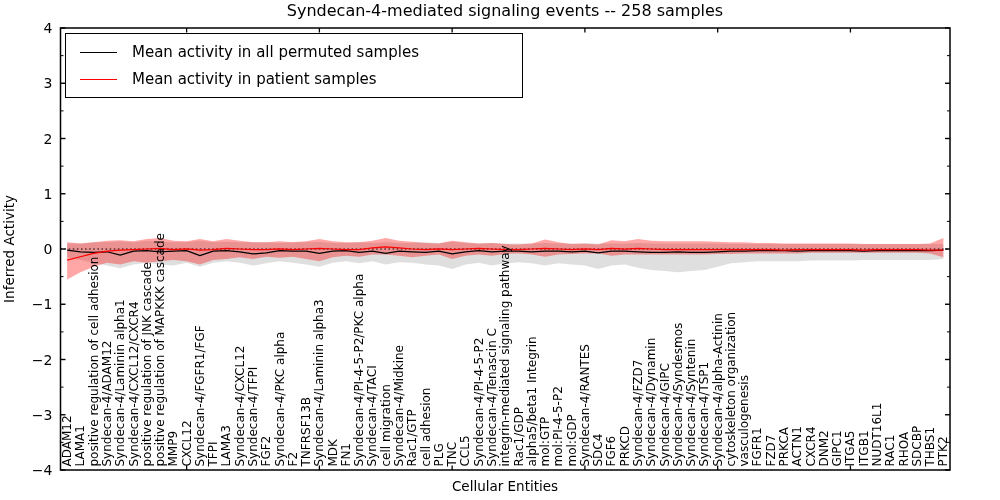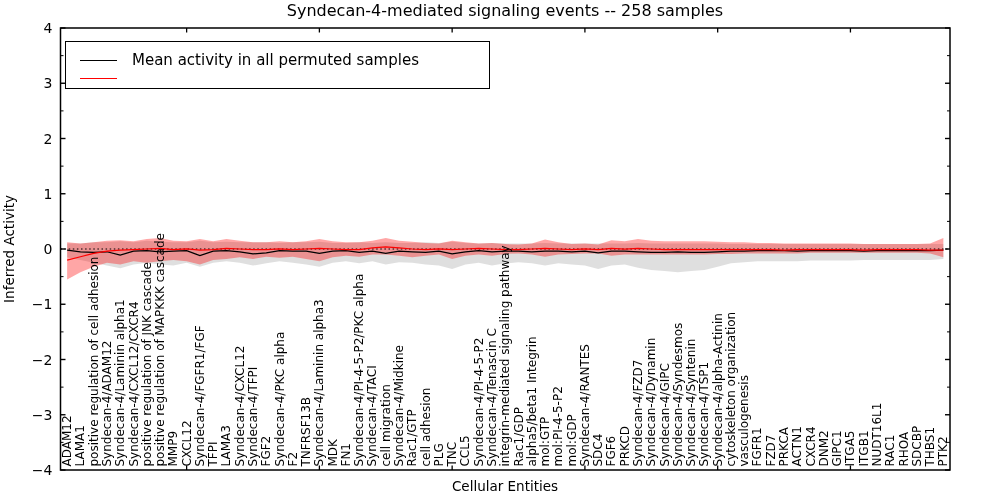--- a/index.html
+++ b/index.html
@@ -1,19 +1,19 @@
 <!DOCTYPE html>
 <html><head>
 <meta charset="utf-8">
 <style>
   html,body{margin:0;padding:0;background:#ffffff;}
   #fig{position:relative;width:1000px;height:500px;background:#ffffff;overflow:hidden;
        font-family:"DejaVu Sans", sans-serif;}
   #chart{position:absolute;left:0;top:0;}
-  .legend{position:absolute;left:65px;top:41px;width:425px;box-sizing:border-box;
+  .legend{position:absolute;left:65px;top:33px;width:458px;box-sizing:border-box;
           border:1.6px solid #000;background:#fff;padding:9px 6px 9px 14px;
           display:flex;flex-direction:column;gap:9px;z-index:5;}
   .legend-row{display:flex;align-items:center;gap:15px;}
   .legend-line{display:inline-block;width:37px;height:0;border-top:1.7px solid #000;flex:0 0 auto;}
   .legend-label{font-size:15px;color:#000;white-space:nowrap;}
   text{fill:#000;}
 </style>
 </head>
 <body>
 
@@ -154,15 +154,16 @@
     <text x="505" y="491" text-anchor="middle" font-size="13.5">Cellular Entities</text>
   </svg>
 
   <div class="legend">
     <div class="legend-row">
       <span class="legend-line" id="leg0" style="border-top-color: rgb(0, 0, 0);"></span>
       <span class="legend-label">Mean activity in all permuted samples</span>
     </div>
     <div class="legend-row">
       <span class="legend-line" id="leg1" style="border-top-color: rgb(255, 0, 0);"></span>
+      <span class="legend-label">Mean activity in patient samples</span>
     </div>
   </div>
 </div>
 
 </body></html>

